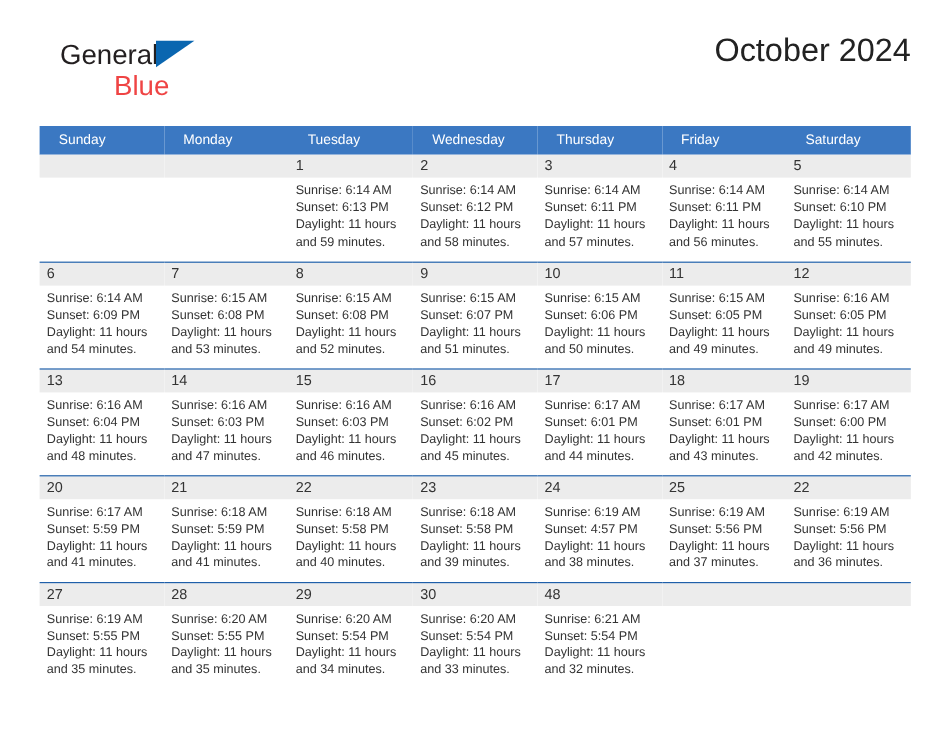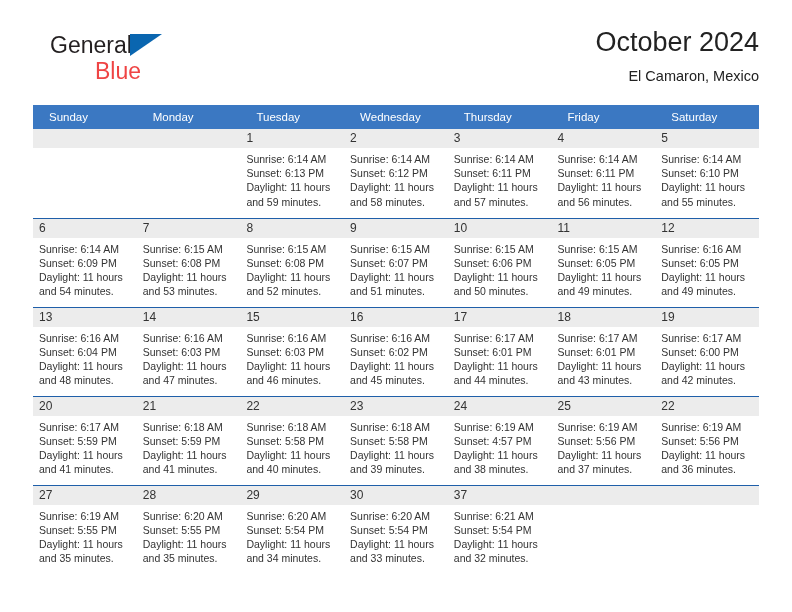--- a/index.html
+++ b/index.html
@@ -59,21 +59,21 @@
   }
   .brand-row2 {
     margin-top: 1px;
     margin-left: 45px;
     font-size: 23px;
     color: #ef4444;
     font-family: "Liberation Sans", sans-serif;
   }
 
   .title-block {
-    text-align: right;
+    text-align: left;
   }
   .cal-title {
     font-size: 27px;
     color: #222222;
     line-height: 1.1;
     font-weight: normal;
     margin: 0;
   }
   .cal-subtitle {
     font-size: 14.5px;
@@ -140,21 +140,20 @@
 
     <div class="brand">
       <div class="brand-row1">
         <span class="brand-general">General</span><span class="brand-tri"></span>
       </div>
       <div class="brand-row2">Blue</div>
     </div>
 
     <div class="title-block">
       <h1 class="cal-title">October 2024</h1>
-      <p class="cal-subtitle">El Camaron, Mexico</p>
     </div>
 
   </div>
 
   <div class="calendar">
     <table class="cal-table">
       <thead>
         <tr id="hdr-row">
             <th>Sunday</th>
             <th>Monday</th>
@@ -445,21 +444,21 @@
             <td class="daycell">
               <div class="daynum-band">30</div>
               <div class="cell-body">
                 <div>Sunrise: 6:20 AM</div>
                 <div>Sunset: 5:54 PM</div>
                 <div>Daylight: 11 hours</div>
                 <div>and 33 minutes.</div>
               </div>
             </td>
             <td class="daycell">
-              <div class="daynum-band">37</div>
+              <div class="daynum-band">48</div>
               <div class="cell-body">
                 <div>Sunrise: 6:21 AM</div>
                 <div>Sunset: 5:54 PM</div>
                 <div>Daylight: 11 hours</div>
                 <div>and 32 minutes.</div>
               </div>
             </td>
             <td class="daycell cell-empty">
               <div class="daynum-band"></div>
             </td>

